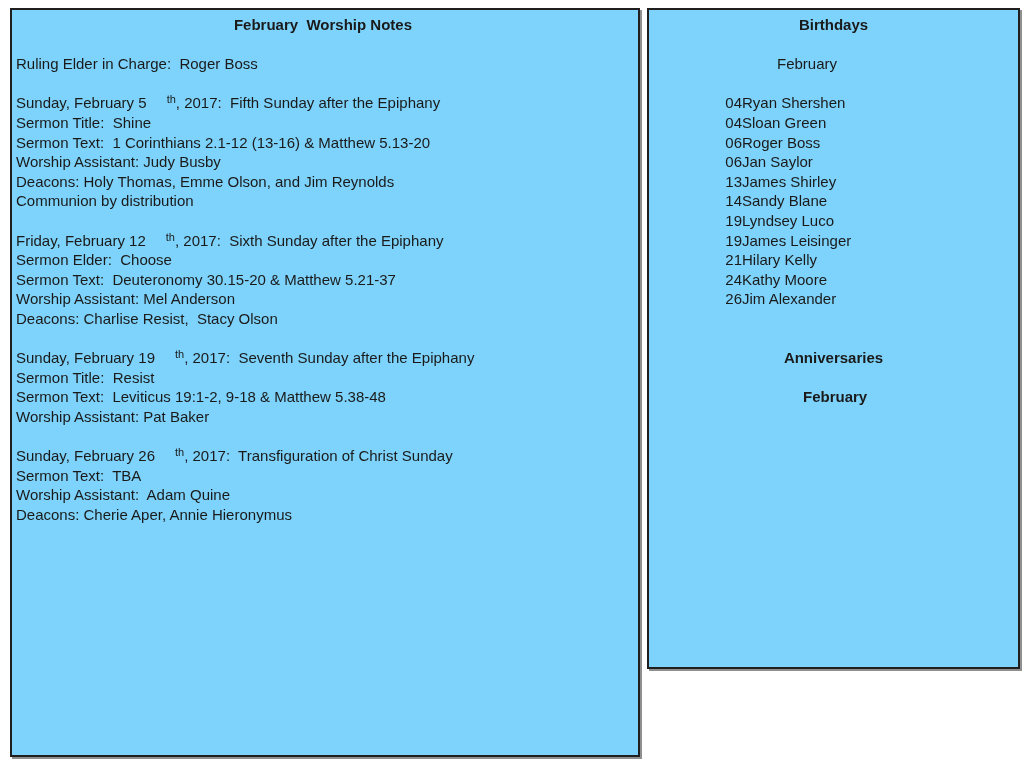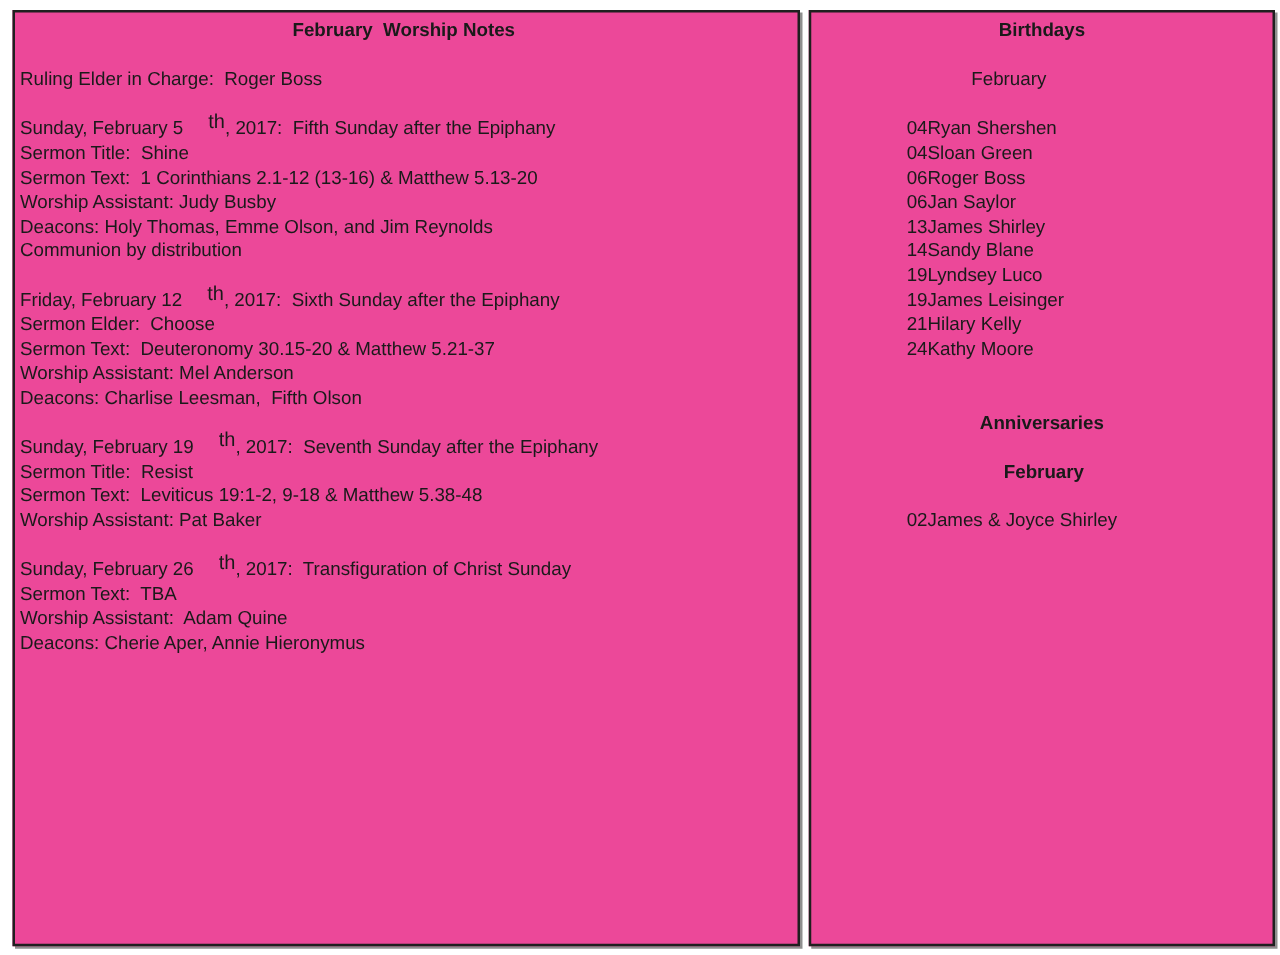--- a/index.html
+++ b/index.html
@@ -6,37 +6,37 @@
     margin: 0; padding: 0;
     width: 1024px; height: 764px;
     background: #ffffff;
     font-family: "Liberation Sans", sans-serif;
     color: #1a1a1a;
   }
   .page { position: relative; width: 1024px; height: 764px; background: #fff; }
   .panel {
     position: absolute;
     box-sizing: border-box;
-    background: #ec4899;
+    background: #7dd3fc;
     border: 2px solid #1f1f1f;
     box-shadow: 2px 2px 0 #8f8f8f;
   }
   .panel-left  { left: 10px;  top: 8px; width: 630px; height: 749px; padding: 5px 8px 0 4px; }
-  .panel-right { left: 647px; top: 8px; width: 373px; height: 749px; padding: 5px 0 0 0; }
+  .panel-right { left: 647px; top: 8px; width: 373px; height: 661px; padding: 5px 0 0 0; }
   .line {
     font-size: 15px;
     line-height: 19.6px;
     white-space: pre-wrap;
   }
   .sp { height: 19.6px; }
   .bold { font-weight: bold; }
   .center { text-align: center; }
   .italic { }
   sup.ord {
-    font-size: 16px;
+    font-size: 11px;
     line-height: 0;
     vertical-align: 5px;
     padding-left: 20px;
   }
   
   .month-birthdays { padding-left: 128px; }
   .month-anniv { padding-left: 154px; font-weight: bold; }
   .entry-row { padding-left: 62px; }
   .entry-row .day { display: inline-block; width: 31px; text-align: right; }
 </style>
@@ -56,21 +56,21 @@
     <div class="line">Sermon Text:  1 Corinthians 2.1-12 (13-16) &amp; Matthew 5.13-20</div>
     <div class="line">Worship Assistant: Judy Busby</div>
     <div class="line">Deacons: Holy Thomas, Emme Olson, and Jim Reynolds</div>
     <div class="line italic">Communion by distribution</div>
     <div class="sp"></div>
 
     <div class="line"><span>Friday, February 12</span><sup class="ord">th</sup><span>, 2017:  Sixth Sunday after the Epiphany</span></div>
     <div class="line">Sermon Elder:  Choose</div>
     <div class="line">Sermon Text:  Deuteronomy 30.15-20 &amp; Matthew 5.21-37</div>
     <div class="line">Worship Assistant: Mel Anderson</div>
-    <div class="line">Deacons: Charlise Leesman,  Fifth Olson</div>
+    <div class="line">Deacons: Charlise Resist,  Stacy Olson</div>
     <div class="sp"></div>
 
     <div class="line"><span>Sunday, February 19</span><sup class="ord">th</sup><span>, 2017:  Seventh Sunday after the Epiphany</span></div>
     <div class="line">Sermon Title:  Resist</div>
     <div class="line">Sermon Text:  Leviticus 19:1-2, 9-18 &amp; Matthew 5.38-48</div>
     <div class="line">Worship Assistant: Pat Baker</div>
     <div class="sp"></div>
 
     <div class="line"><span>Sunday, February 26</span><sup class="ord">th</sup><span>, 2017:  Transfiguration of Christ Sunday</span></div>
     <div class="line">Sermon Text:  TBA</div>
@@ -87,25 +87,25 @@
     <div class="line entry-row"><span class="day">04</span><span>Ryan Shershen</span></div>
     <div class="line entry-row"><span class="day">04</span><span>Sloan Green</span></div>
     <div class="line entry-row"><span class="day">06</span><span>Roger Boss</span></div>
     <div class="line entry-row"><span class="day">06</span><span>Jan Saylor</span></div>
     <div class="line entry-row"><span class="day">13</span><span>James Shirley</span></div>
     <div class="line entry-row"><span class="day">14</span><span>Sandy Blane</span></div>
     <div class="line entry-row"><span class="day">19</span><span>Lyndsey Luco</span></div>
     <div class="line entry-row"><span class="day">19</span><span>James Leisinger</span></div>
     <div class="line entry-row"><span class="day">21</span><span>Hilary Kelly</span></div>
     <div class="line entry-row"><span class="day">24</span><span>Kathy Moore</span></div>
+    <div class="line entry-row"><span class="day">26</span><span>Jim Alexander</span></div>
 
     <div class="sp"></div>
     <div class="sp"></div>
 
     <div class="line bold center">Anniversaries</div>
     <div class="sp"></div>
     <div class="line month-anniv">February</div>
     <div class="sp"></div>
 
-    <div class="line entry-row"><span class="day">02</span><span>James &amp; Joyce Shirley</span></div>
   </section>
 
 </div>
 
 </body></html>

